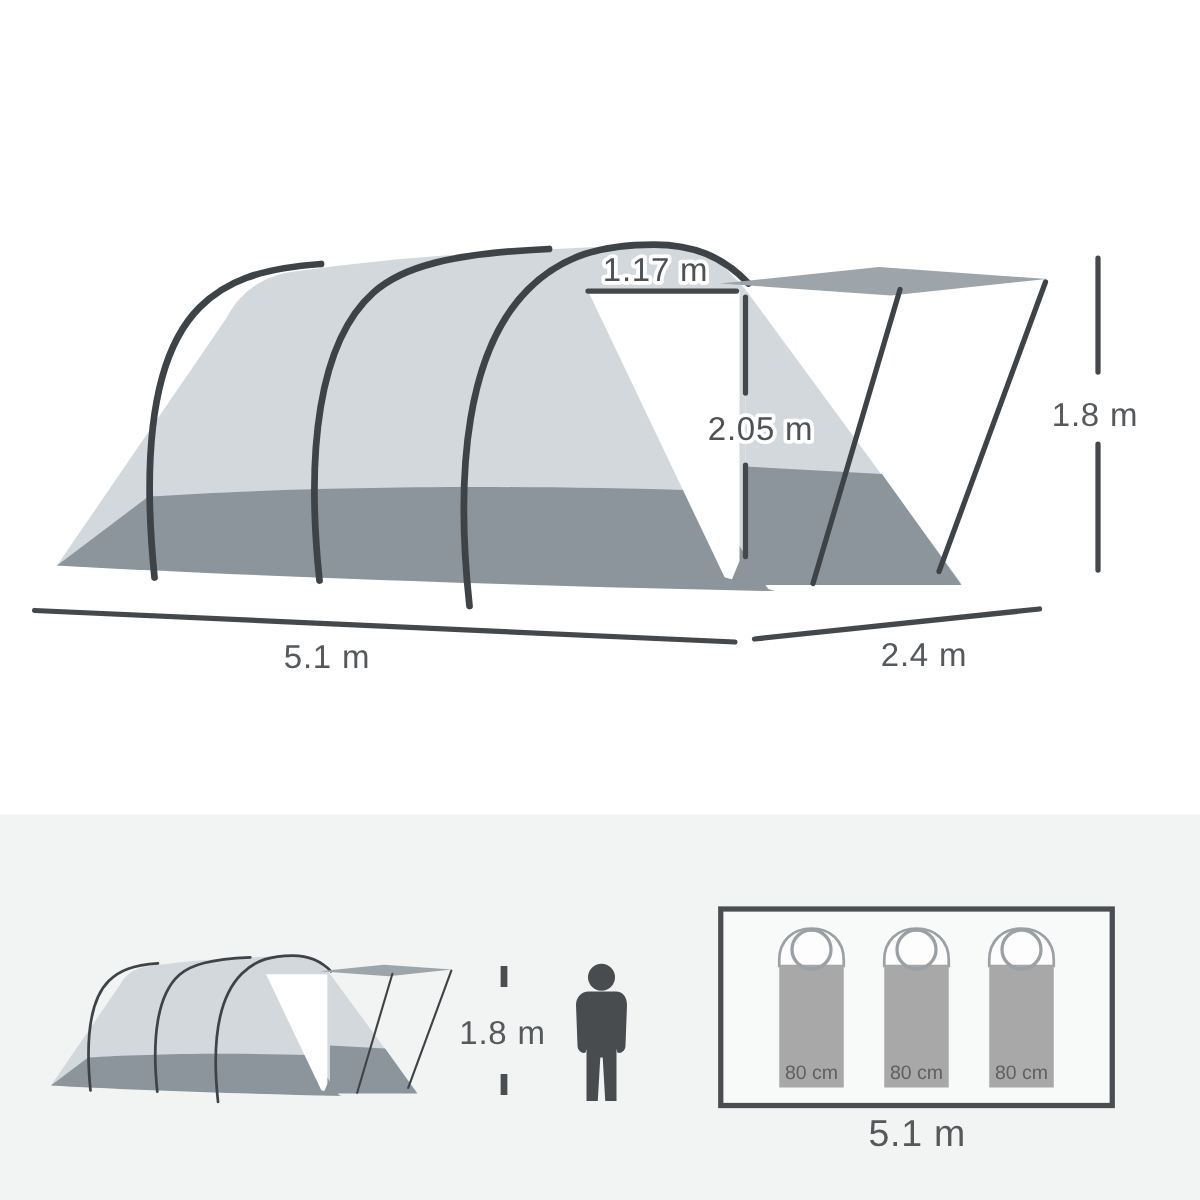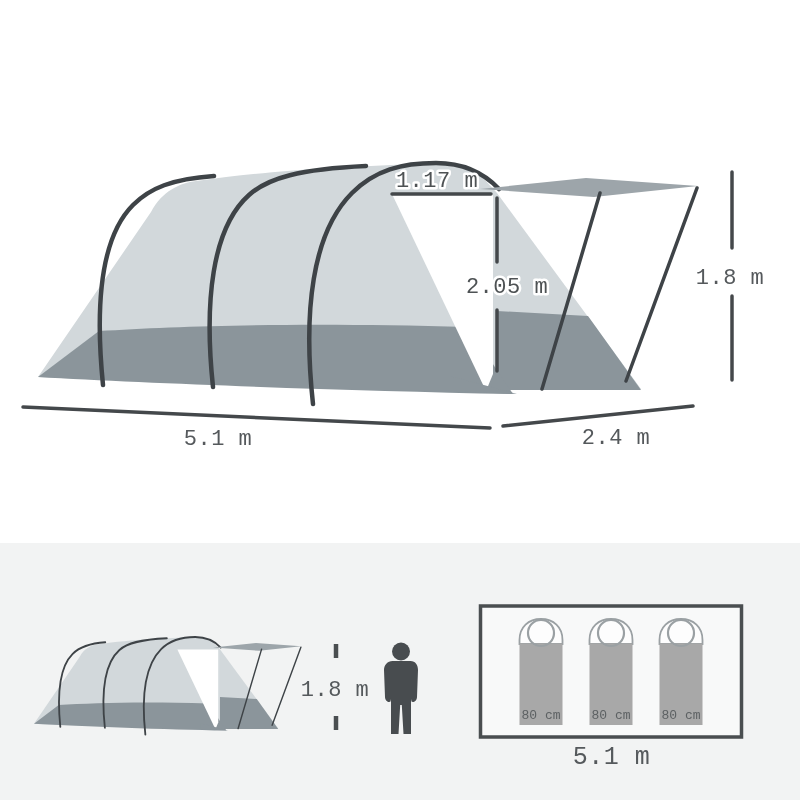--- a/index.html
+++ b/index.html
@@ -1,17 +1,17 @@
 <!DOCTYPE html>
 <html><head>
 <meta charset="utf-8">
 <style>
   html,body { margin:0; padding:0; background:#ffffff; }
   .canvas { width:800px; height:800px; position:relative; overflow:hidden;
-            font-family:Liberation Mono, monospace; }
+            font-family:Liberation Sans, sans-serif; }
   svg { display:block; }
 
   .bg-white   { fill:#ffffff; }
   .bg-panel   { fill:#f2f3f3; }
 
   .fabric     { fill:#d2d8db; }
   .band       { fill:#8b959b; }
   .roof       { fill:#9da5aa; }
   .door       { fill:#ffffff; }
   .pole       { stroke:#3e4347; stroke-width:4.5; fill:none; stroke-linecap:round; }

